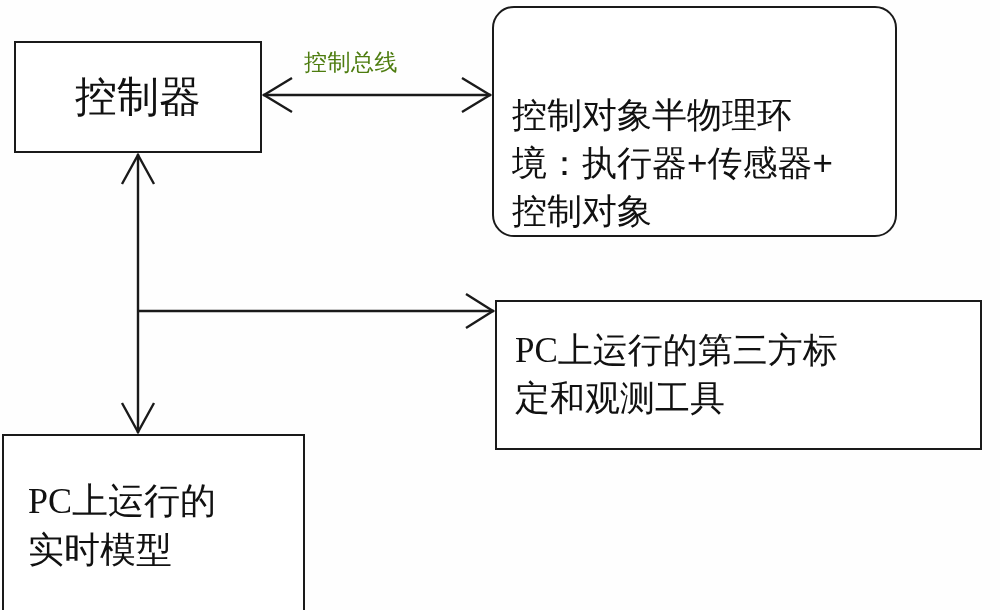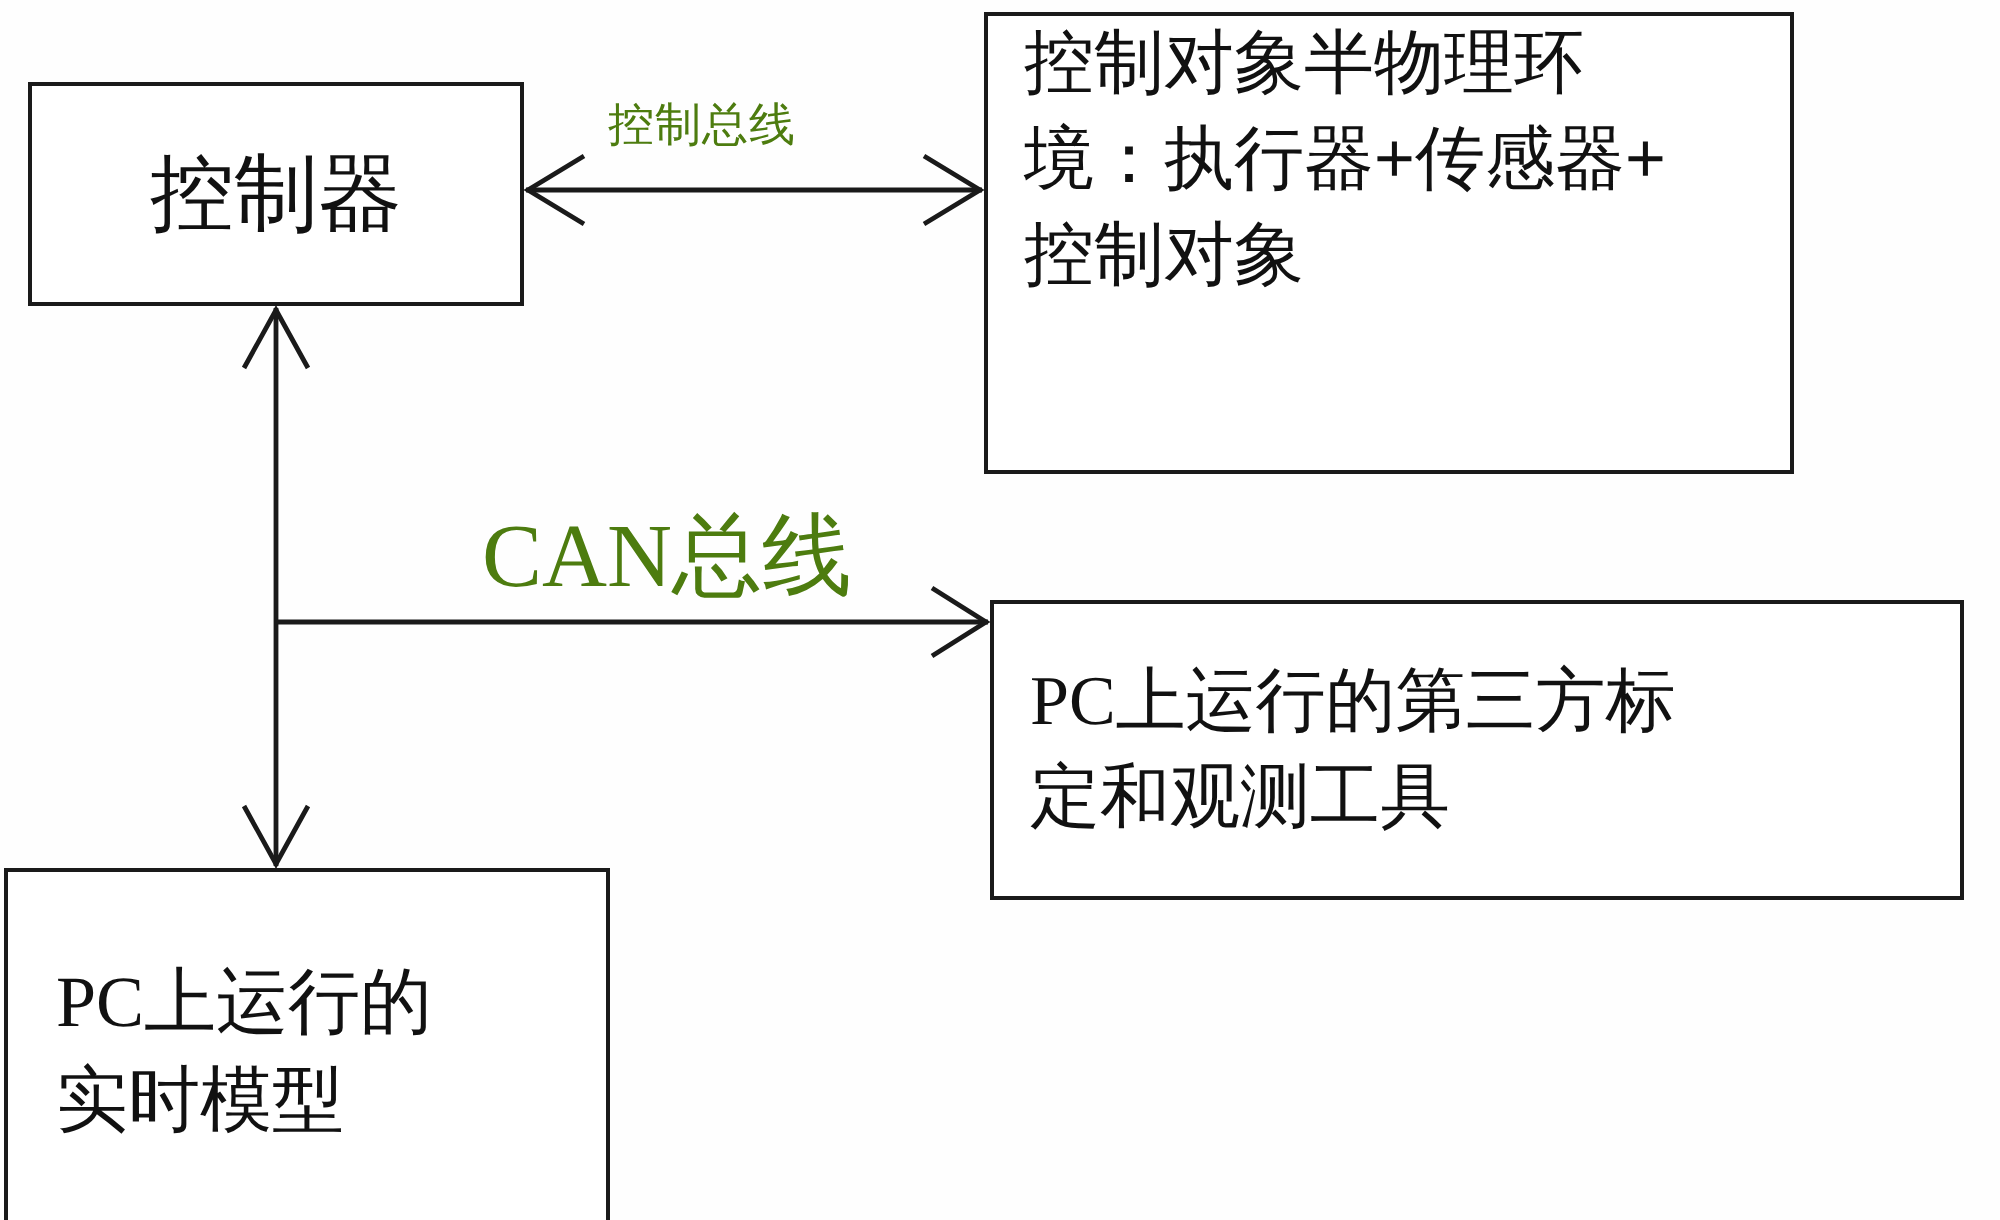--- a/index.html
+++ b/index.html
@@ -52,21 +52,22 @@
     line-height: 1.1;
     font-family: "Liberation Sans", sans-serif;
   }
 
   
   #node-plant {
     left: 492px;
     top: 6px;
     width: 405px;
     height: 231px;
-    align-items: flex-start;
+    align-items: flex-end;
+    border-radius: 22px;
   }
   #node-plant .node-label {
     text-align: left;
     padding-left: 18px;
     padding-right: 4px;
     font-size: 35px;
     line-height: 1.37;
     font-family: "Liberation Sans", sans-serif;
   }
 
@@ -166,15 +167,14 @@
 定和观测工具</span>
   </div>
 
   <div class="node" id="node-model">
     <span class="node-label">PC上运行的
 实时模型</span>
   </div>
 
   <div class="edge-label" id="label-control-bus">控制总线</div>
 
-  <div class="edge-label" id="label-can-bus">CAN总线</div>
 
 </div>
 
 </body></html>

